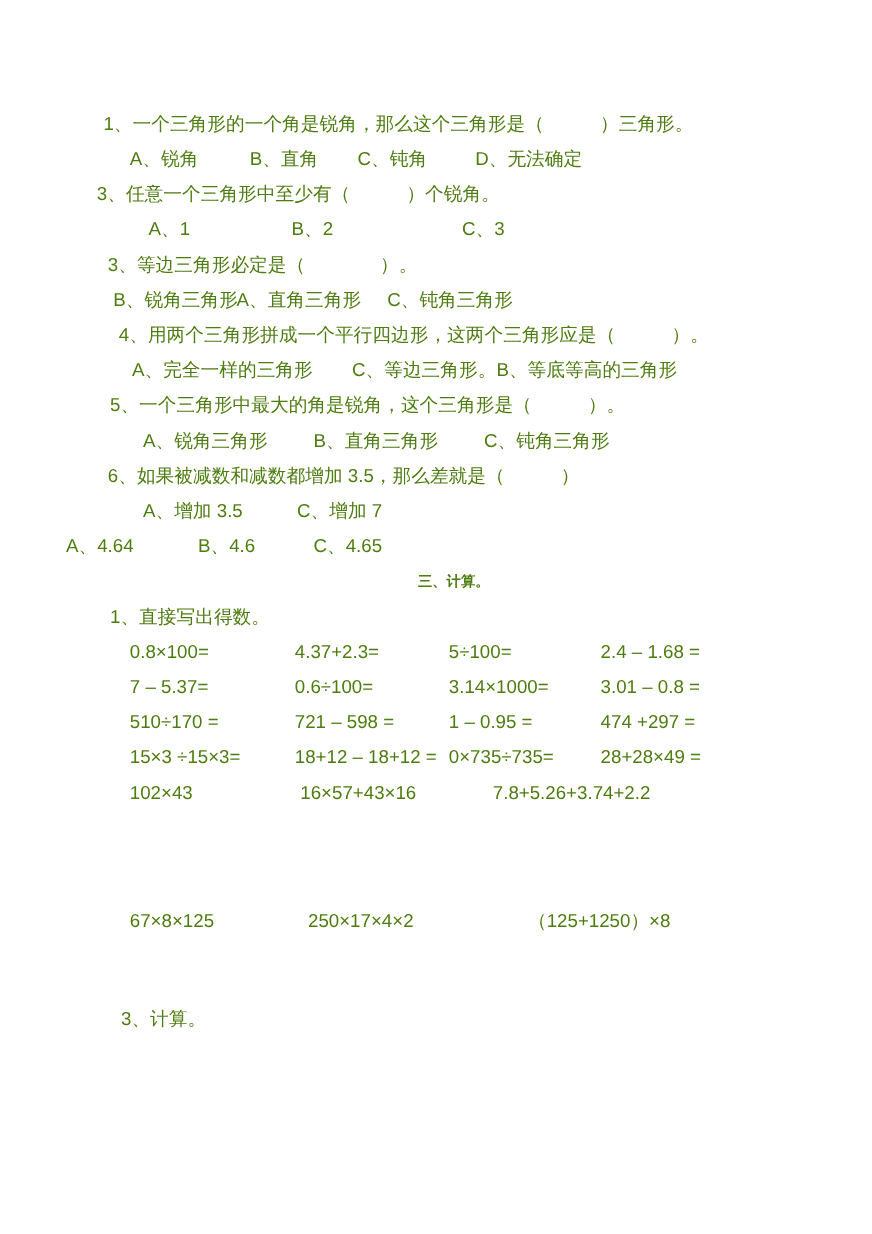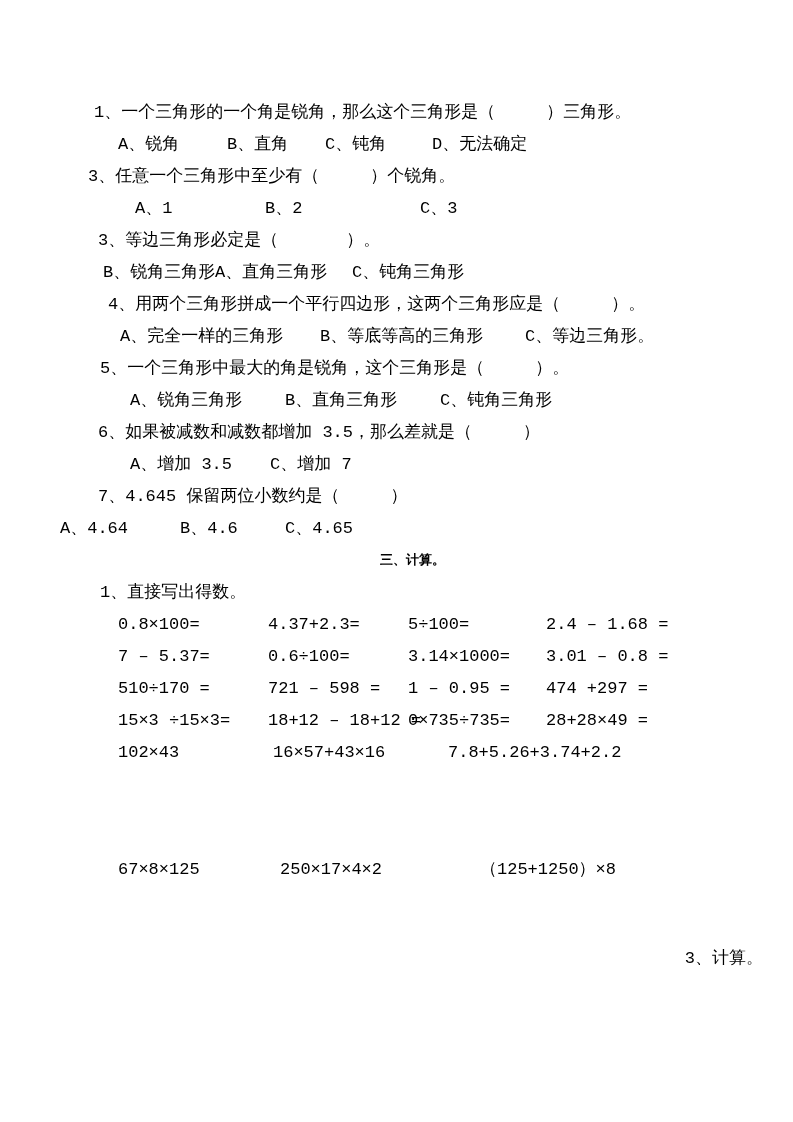--- a/index.html
+++ b/index.html
@@ -2,34 +2,34 @@
 <html><head>
 <meta charset="utf-8">
 <style>
   html, body { margin: 0; padding: 0; background: #e8e8e8; }
   .page {
     position: relative;
     width: 793px;
     height: 1122px;
     margin: 0 auto;
     background: #ffffff;
-    font-family: Liberation Mono, monospace;
-    color: #000000;
+    font-family: Liberation Sans, sans-serif;
+    color: #4d7c0f;
     font-size: 17px;
     box-sizing: border-box;
     padding: 97px 30px 0 60px;
     overflow: hidden;
   }
   .line { height: 32px; line-height: 32px; white-space: nowrap; }
   .q   { margin-left: 34px; }
   .opts { display: flex; }
   .opts span { display: inline-block; }
   .sec-title { font-weight: bold; font-size: 13px; margin-left: 2px; text-align: center; }
   .sub { margin-left: 40px; }
-  .sub3 { margin-left: 50px; margin-top: 57px; text-align: right; }
+  .sub3 { margin-left: 50px; margin-top: 57px; }
   .calc-row {
     display: grid;
     grid-template-columns: 150px 140px 138px auto;
     margin-left: 58px;
   }
   .simp-row {
     display: grid;
     grid-template-columns: 155px 175px auto;
     margin-left: 58px;
   }
@@ -61,38 +61,37 @@
   <div class="line q" style="margin-left:38px">3、等边三角形必定是（　　　　）。</div>
   <div class="line opts" style="margin-left:43px">
     <span style="width:112px">B、锐角三角形</span>
     <span style="width:137px">A、直角三角形</span>
     <span>C、钝角三角形</span>
   </div>
 
   <div class="line q" style="margin-left:48px">4、用两个三角形拼成一个平行四边形，这两个三角形应是（　　　）。</div>
   <div class="line opts" style="margin-left:60px">
     <span style="width:200px">A、完全一样的三角形</span>
+    <span>C、等边三角形。</span>
     <span style="width:205px">B、等底等高的三角形</span>
-    <span>C、等边三角形。</span>
   </div>
 
   <div class="line q" style="margin-left:40px">5、一个三角形中最大的角是锐角，这个三角形是（　　　）。</div>
   <div class="line opts" style="margin-left:70px">
     <span style="width:155px">A、锐角三角形</span>
     <span style="width:155px">B、直角三角形</span>
     <span>C、钝角三角形</span>
   </div>
 
   <div class="line q" style="margin-left:38px">6、如果被减数和减数都增加 3.5，那么差就是（　　　）</div>
   <div class="line opts" style="margin-left:70px">
     <span style="width:140px">A、增加 3.5</span>
     <span>C、增加 7</span>
   </div>
 
-  <div class="line q" style="margin-left:38px">7、4.645 保留两位小数约是（　　　）</div>
   <div class="line opts" style="">
     <span style="width:120px">A、4.64</span>
     <span style="width:105px">B、4.6</span>
     <span>C、4.65</span>
   </div>
 
   <div class="line sec-title">三、计算。</div>
 
   <div class="line sub">1、直接写出得数。</div>
 

